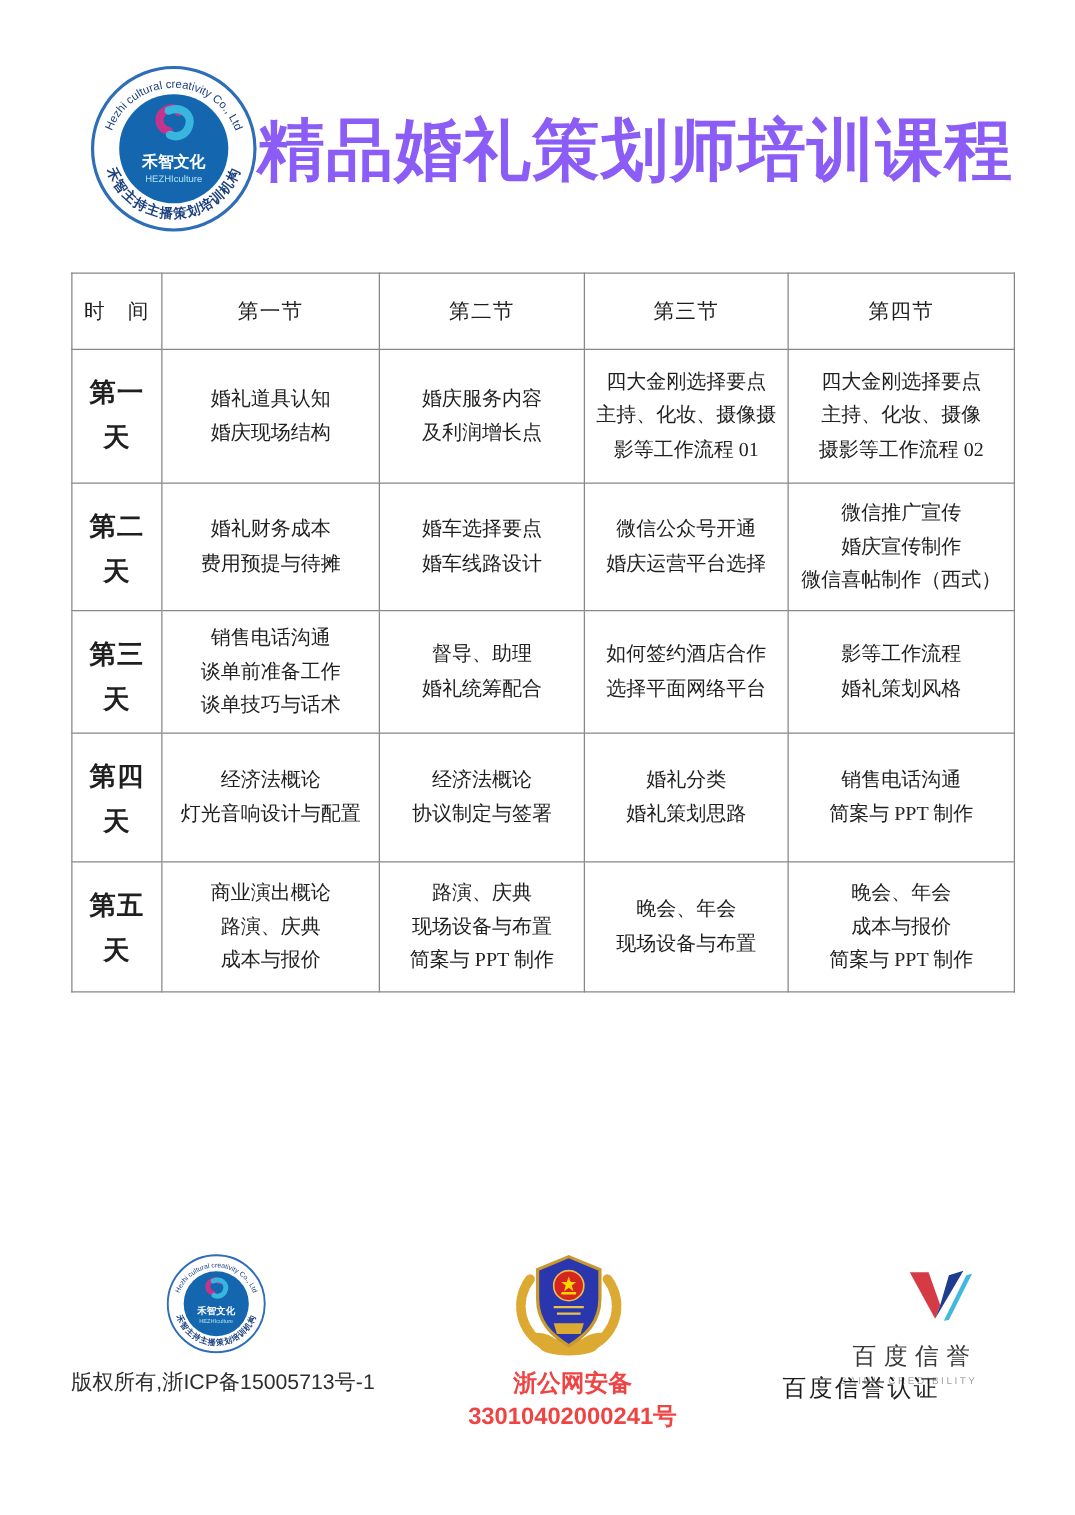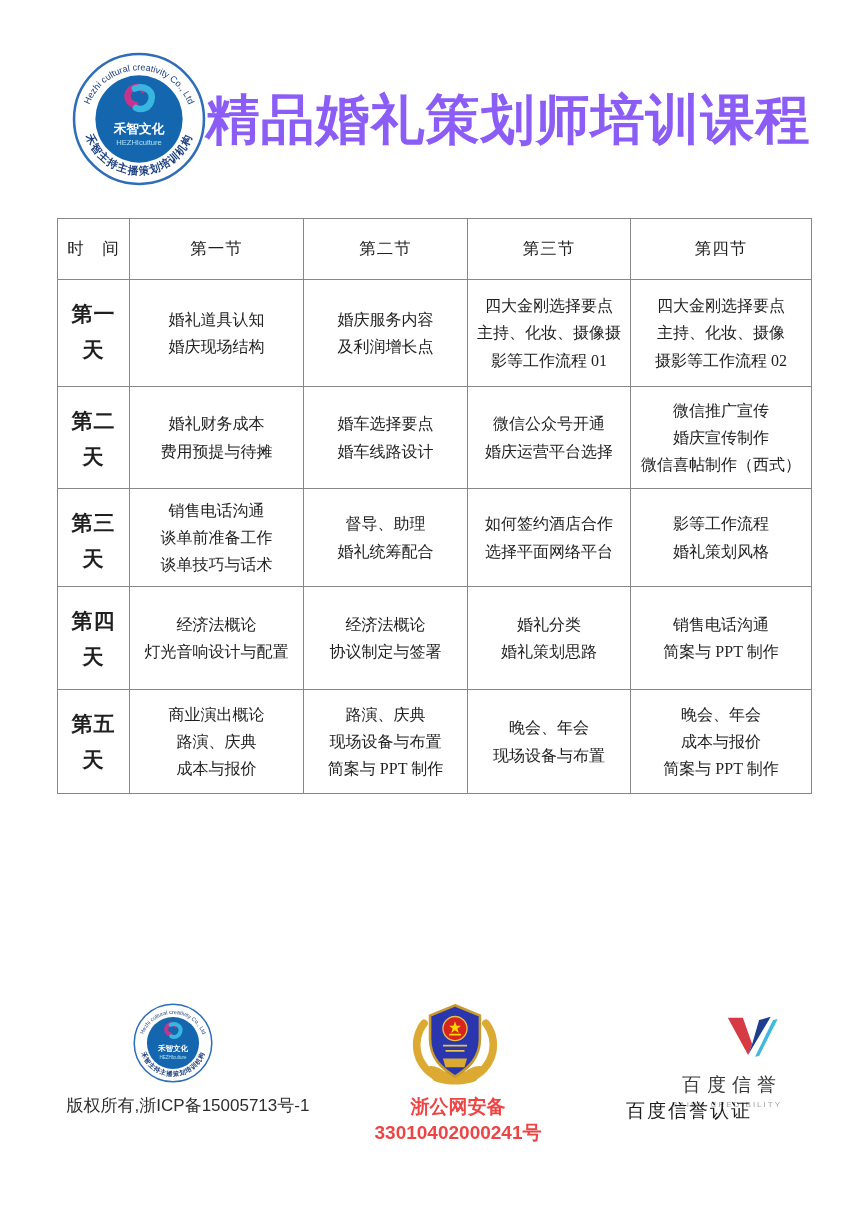--- a/index.html
+++ b/index.html
@@ -45,21 +45,21 @@
   .course-table tr.r5 { height:108px; }
   .course-table td.day-cell {
     vertical-align:top; padding-top:17px; font-size:21px; letter-spacing:1px;font-weight:bold;
   }
   .course-table th { font-size:16.5px; letter-spacing:1px; }
 
   
   .footer-logo { position:absolute; left:133px; top:1003px; width:80px; height:80px; }
   .copyright-text {
     position:absolute; left:57px; top:1094px; width:262px;
-    text-align:center; font-size:17px; color:#2d2d2d;
+    text-align:left; font-size:17px; color:#2d2d2d;
   }
   .police-badge { position:absolute; left:412px; top:999px; width:86px; height:90px; }
   .police-text {
     position:absolute; left:338px; top:1094px; width:240px;
     text-align:center; font-size:19px; font-weight:bold; color:#ef4444;
   }
   .baidu-block {
     position:absolute; left:628px; top:1012px; width:154px;
     display:flex; flex-direction:column; align-items:flex-end;
   }

